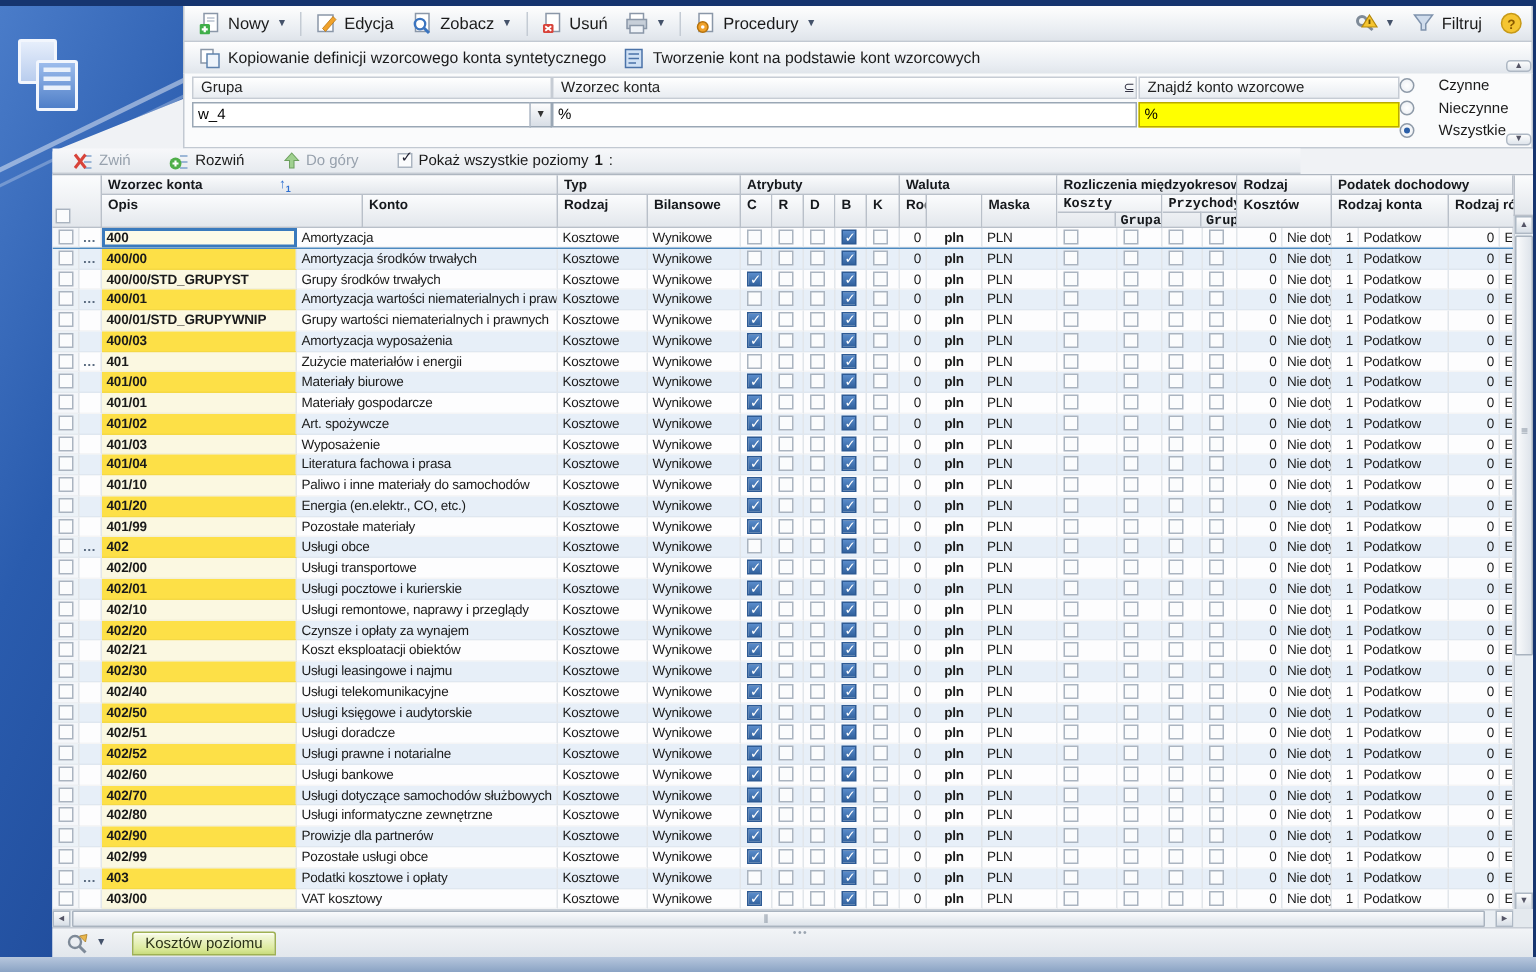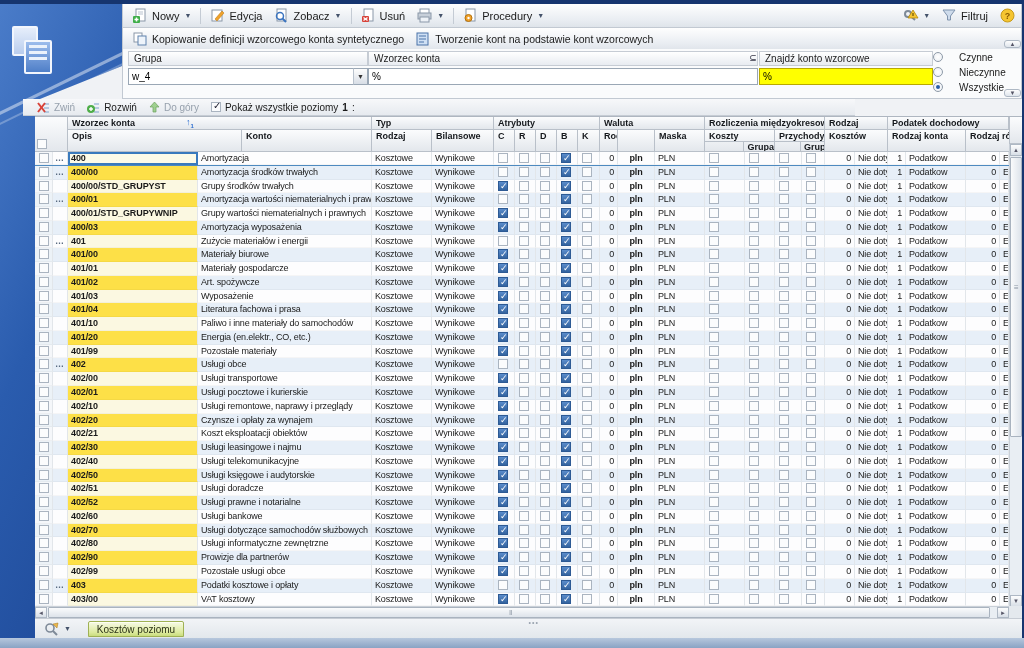--- a/index.html
+++ b/index.html
@@ -39,37 +39,37 @@
   .combo-btn { position:absolute; top:19px; width:15px; height:17px; background:linear-gradient(#fdfdfd,#d8dee6); border:1px solid #9aa7b5; border-left:1px solid #b9c2cd; font-size:7px; color:#333; text-align:center; line-height:15px; }
   #radio-block { position:absolute; right:6px; top:3px; width:82px; }
   .radio-row { display:flex; align-items:flex-start; gap:16px; height:15px; font-size:10px; }
   .rad { width:10px; height:10px; border-radius:50%; border:1px solid #8e9aa8; background:radial-gradient(#fff,#e9edf2); position:relative; }
   .rad.on::after { content:""; position:absolute; left:2px; top:2px; width:4px; height:4px; border-radius:50%; background:#2b5fa8; }
   .pill { position:absolute; width:17px; height:8px; background:linear-gradient(#fdfdfd,#dfe5ec); border:1px solid #aeb8c4; border-radius:3px; font-size:6px; line-height:6px; text-align:center; color:#556; z-index:7; }
   #collapse-up { right:3px; top:40px; }
   #collapse-down { right:3px; top:89px; }
 
   
-  #treebar { position:absolute; left:23px; top:99px; width:832px; height:17px; background:linear-gradient(#f7f8fa,#e6eaef); border-bottom:1px solid #c6ccd4; display:flex; align-items:center; padding-left:8px; gap:0; z-index:6; font-size:10px; }
+  #treebar { position:absolute; left:35px; top:99px; width:832px; height:17px; background:linear-gradient(#f7f8fa,#e6eaef); border-bottom:1px solid #c6ccd4; display:flex; align-items:center; padding-left:8px; gap:14px; z-index:6; font-size:10px; }
   .dim { color:#97a1ad; }
   .cb { width:10px; height:10px; border:1px solid #aab4c0; background:#fbfcfd; display:inline-block; position:relative; flex:0 0 auto; }
   .cb.chk { background:linear-gradient(#5a8ccb,#33639f); border-color:#2d5a94; }
   .cb.chk::after { content:"✓"; position:absolute; left:1px; top:-2px; font-size:9px; color:#fff; }
   .cb.darkchk::after { content:"✓"; position:absolute; left:1px; top:-3px; font-size:10px; color:#223; }
 
   
   #grid { position:absolute; left:35px; top:116px; width:987px; height:502px; background:#fff; z-index:6; border-top:1px solid #aeb6c0; }
   #ghead { position:absolute; left:0; top:0; height:35px; display:flex; font-size:9px; font-weight:bold; color:#15181c; }
   .hcell { background:linear-gradient(#fbfcfd,#e3e7ec); border-right:1px solid #b9c0c9; border-bottom:1px solid #b9c0c9; padding:1px 0 0 4px; overflow:hidden; white-space:nowrap; }
   .hlead { width:33px; height:35px; position:relative; }
   .hlead .cb { position:absolute; left:2px; bottom:2px; }
   .hmain { display:flex; flex-direction:column; }
   .hgrow { display:flex; height:13px; }
   .hsrow { display:flex; height:22px; }
-  .hsub2 { display:flex; flex-direction:column; padding:0; }
+  .hsub2 { display:flex; flex-direction:column; padding:0;font-family:Liberation Mono, monospace; }
   .hsub2 .t { height:11px; padding:1px 0 0 4px; }
   .hsub2 .g { display:flex; height:11px; }
   .hsub2 .g div { border-top:1px solid #b9c0c9; border-right:1px solid #b9c0c9; padding-left:3px; }
   .hsub2 .g div:last-child { border-right:none; }
   .sort-ind { position:absolute; left:118px; top:0px; font-weight:bold; color:#2e6fd0; font-size:9px; }
   .sort-ind sub { font-size:6px; }
 
   
   .w-sel{width:18px}.w-exp{width:15px}.w-konto{width:130px}.w-opis{width:174px}
   .w-rodzaj{width:60px}.w-bil{width:62px}.w-att{width:21px}.w-attk{width:22px}

